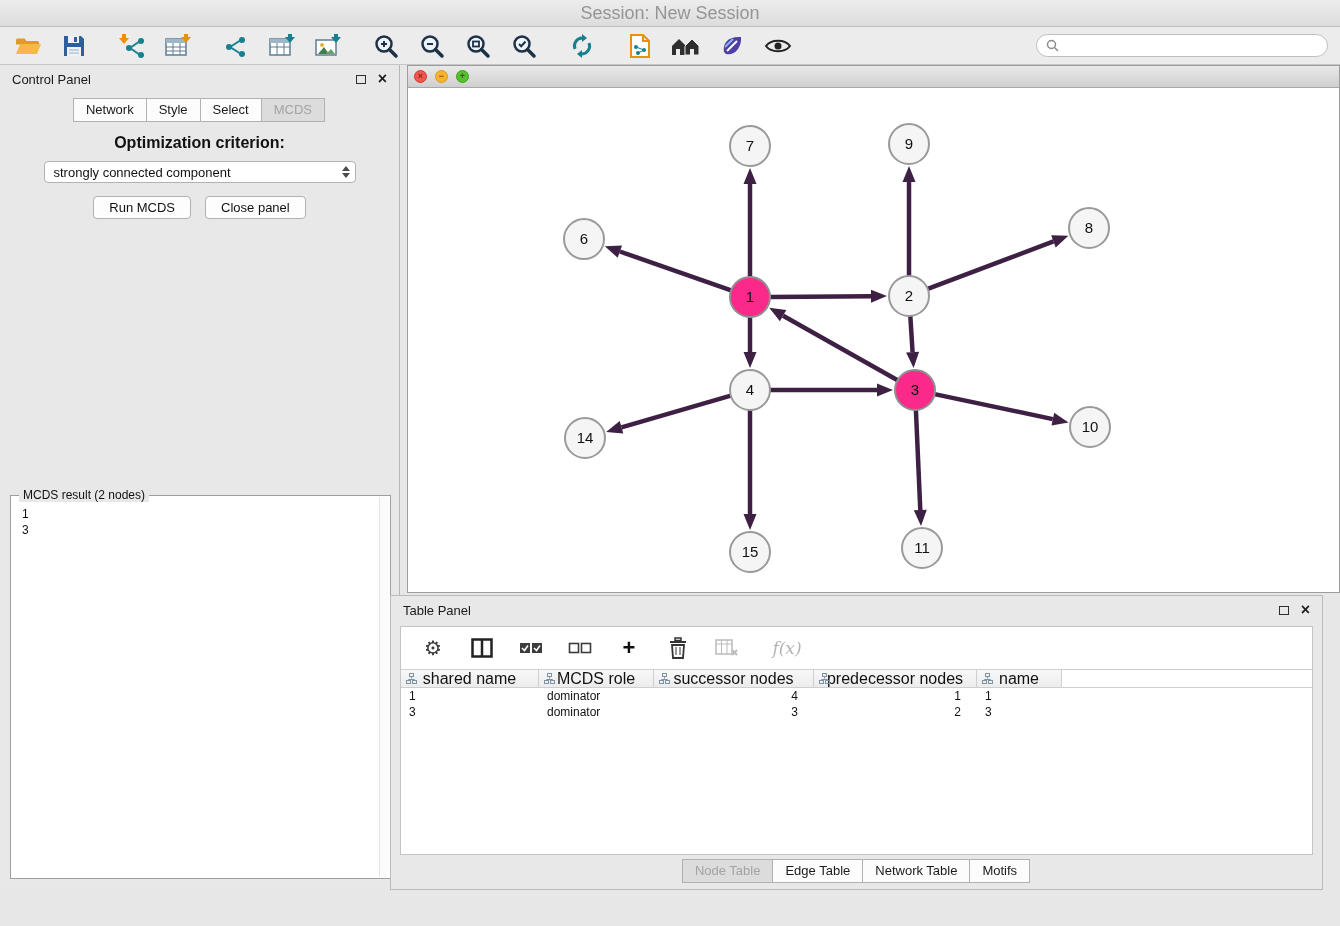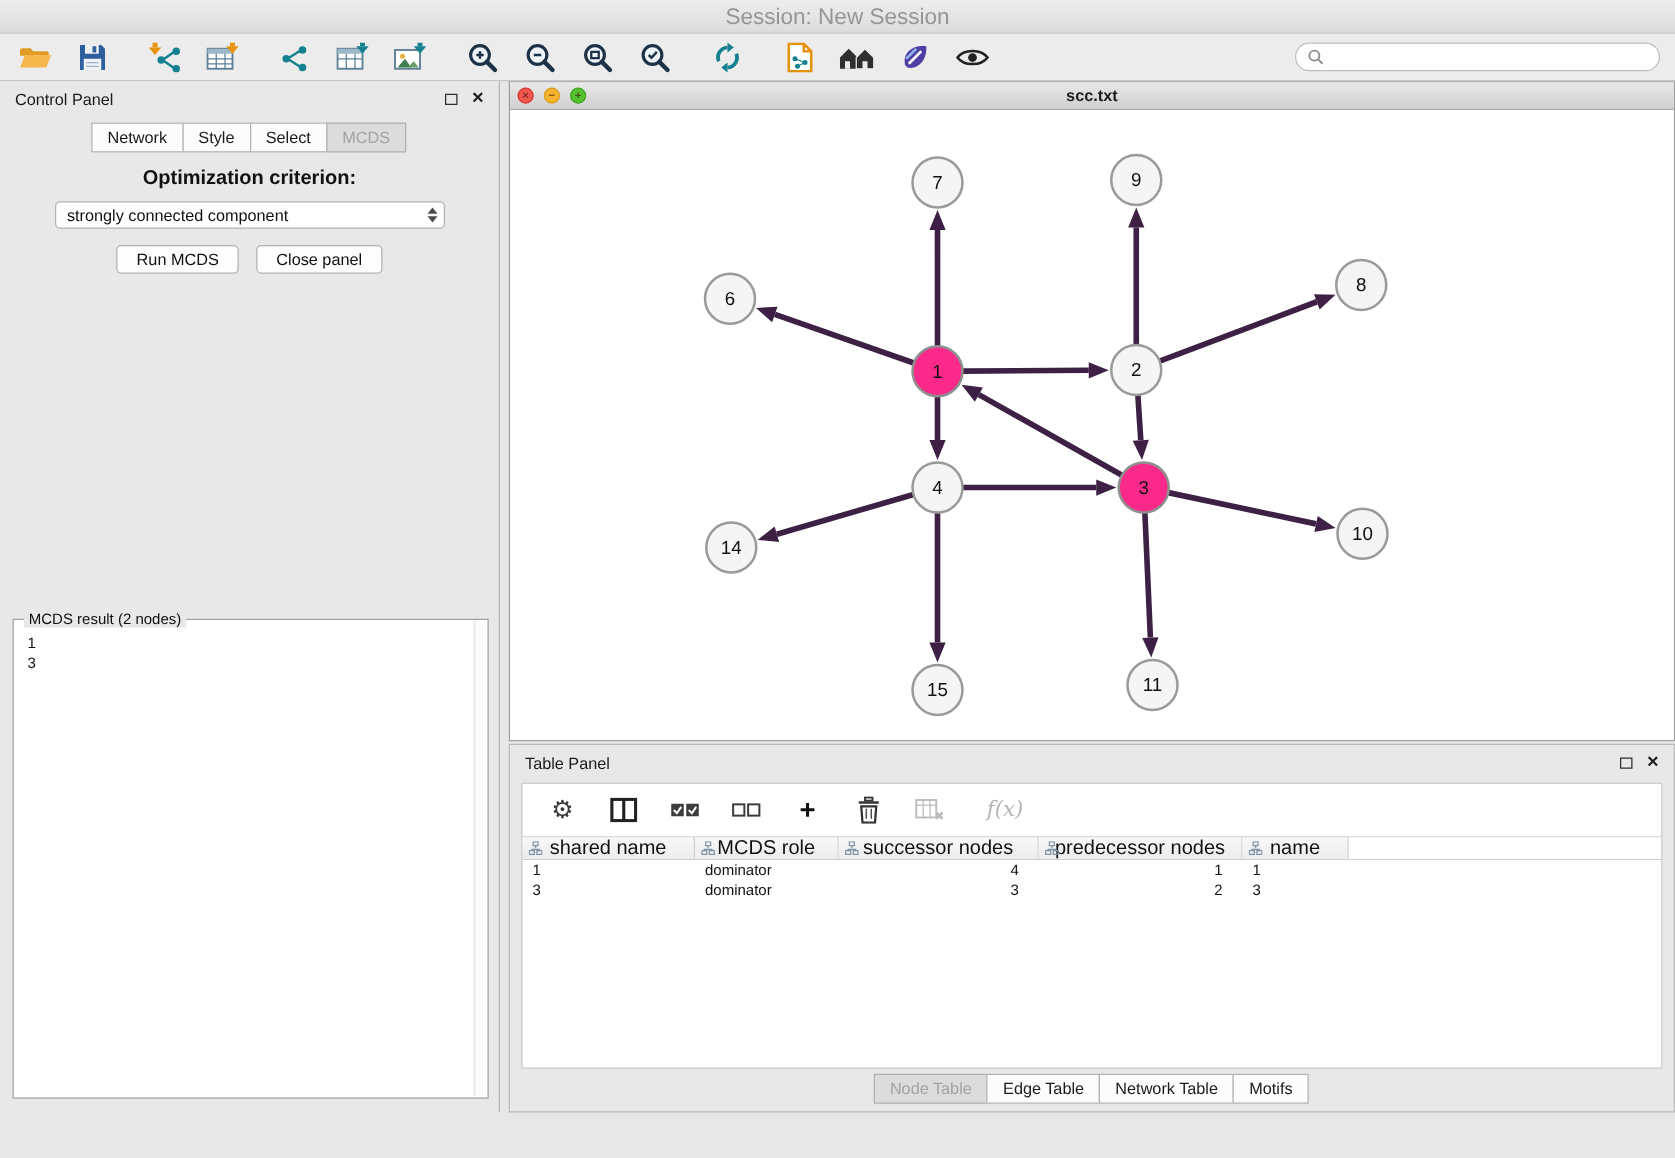--- a/index.html
+++ b/index.html
@@ -68,21 +68,21 @@
   .traffic { display:flex; gap:8px; z-index:2; }
   .light { width:13px; height:13px; border-radius:50%; display:flex; align-items:center;
     justify-content:center; font-size:9px; font-weight:bold; color:rgba(60,20,10,0.65); line-height:1; }
   .light.red { background:#f2574e; border:1px solid #d8382f; }
   .light.yellow { background:#f6b32e; border:1px solid #d99a1f; }
   .light.green { background:#54c22f; border:1px solid #3da21c; }
   #graph-svg { display:block; width:931px; height:504px; background:#fff; }
   #graph-svg text { font-family:"Liberation Sans",sans-serif; }
 
   
-  .table-panel { position:absolute; left:407px; top:595px; width:933px; height:295px; background:#e8e8e8;
+  .table-panel { position:absolute; left:390px; top:595px; width:933px; height:295px; background:#e8e8e8;
     border:1px solid #bababa; }
   .tp-content { position:absolute; left:9px; right:9px; top:30px; bottom:34px; background:#fff;
     border:1px solid #c4c4c4; overflow:hidden; }
   .tp-toolbar { height:42px; display:flex; align-items:center; padding-left:16px; gap:17px; }
   .tbl-head { display:flex; height:19px; border-top:1px solid #cfcfcf; border-bottom:1px solid #cfcfcf; }
   .th { position:relative; display:flex; align-items:center; justify-content:center; font-size:16px;
     color:#111; border-right:1px solid #cfcfcf; background:linear-gradient(#f8f8f8,#ececec); }
   .th svg { position:absolute; left:5px; top:3px; }
   .th-filler { flex:1; background:#fff; }
   .tr { display:flex; height:16px; align-items:center; font-size:12px; color:#111; }
@@ -310,21 +310,20 @@
       <div class="result-lines" id="result-lines">
           <div>1</div>
           <div>3</div>
         </div>
       <div class="result-scroll"></div>
     </div>
   </div>
 
   <div class="net-window">
     <div class="net-titlebar">
-      <span class="net-title">scc.txt</span>
       <span class="traffic">
         <span class="light red">×</span>
         <span class="light yellow">−</span>
         <span class="light green">+</span>
       </span>
     </div>
     <svg id="graph-svg" viewBox="0 0 931 504">
         <g>
           <line x1="342.0" y1="189.0" x2="342.0" y2="96.0" stroke="#3d2044" stroke-width="4.5"></line>
           <polygon points="342.0,80.0 348.5,96.0 335.5,96.0" fill="#3d2044"></polygon>

